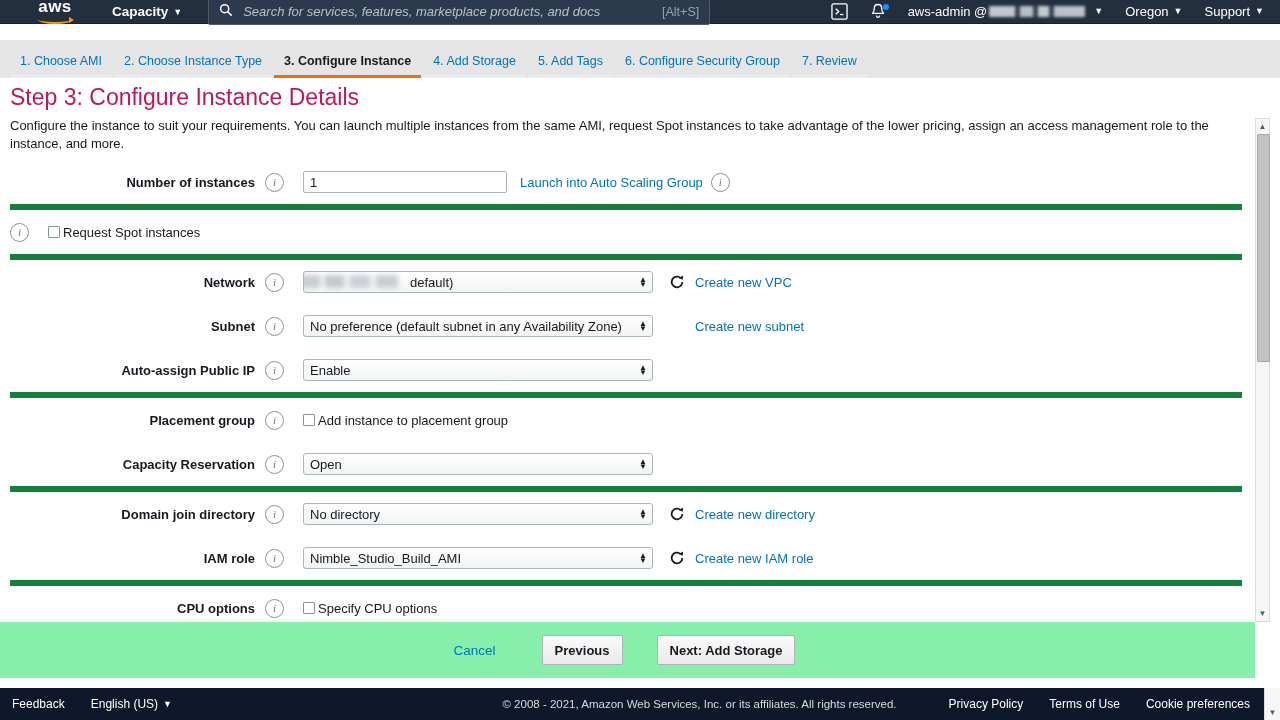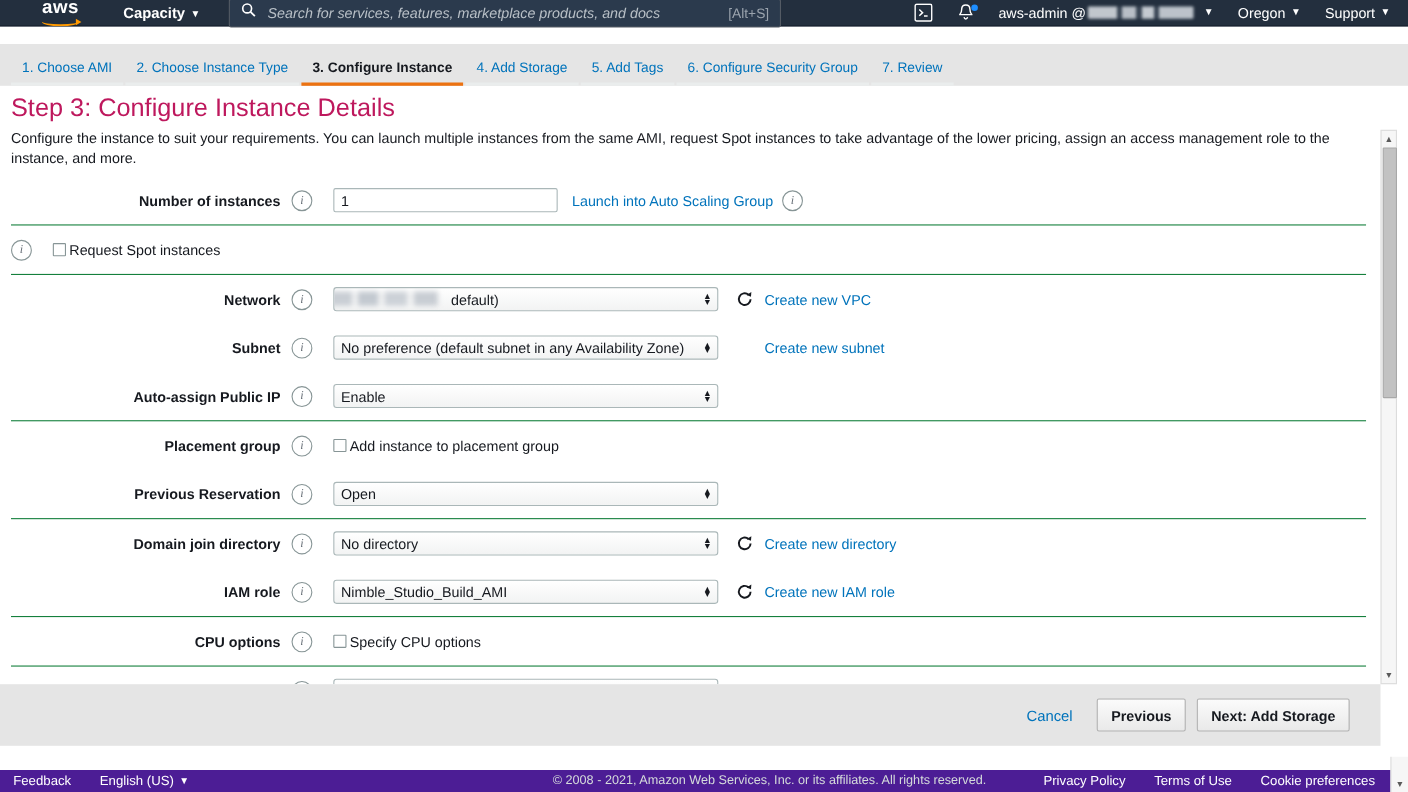--- a/index.html
+++ b/index.html
@@ -110,21 +110,21 @@
     margin: 6px 0 0 0; font-size: 13px; color: #16191f; line-height: 18px;
     width: 1228px;
   }
 
   
   .content {
     position: absolute; top: 160px; left: 10px;
     width: 1232px; height: 462px;
     box-sizing: border-box; overflow: hidden; background: #fff;
   }
-  .rowgroup { border-bottom: 1px solid #15803d; }
+  .rowgroup { border-bottom: 6px solid #15803d; }
   .rowgroup.last { border-bottom: 0; }
   .frow {
     display: flex; align-items: center; min-height: 30px; padding: 7px 0;
   }
   .flabel {
     width: 255px; text-align: right; font-size: 13px; font-weight: bold;
     color: #16191f; padding-right: 10px; box-sizing: border-box;
     white-space: nowrap;
   }
   .info {
@@ -189,43 +189,43 @@
   .vscroll .thumb {
     position: absolute; top: 15px; left: 1px; width: 11px; height: 226px;
     background: #c2c2c2; border: 1px solid #a8a8a8; border-radius: 1px;
     cursor: pointer;
   }
   .vscroll .arw.down { position: absolute; bottom: 0; width: 13px; }
 
   
   .actionbar {
     position: absolute; left: 0; top: 622px; width: 1255px; height: 56px;
-    background: #e5e5e5; display: flex; align-items: center;
-    justify-content: flex-end; box-sizing: border-box; padding-right: 28px;
+    background: #86efac; display: flex; align-items: center;
+    justify-content: center; box-sizing: border-box; padding-right: 28px; gap: 24px;
   }
   .btn {
     font-size: 13px; font-weight: bold; border-radius: 2px;
     padding: 0 12px; height: 28px; cursor: pointer;
     display: flex; align-items: center; margin-left: 10px;
     font-family: "Liberation Sans", sans-serif; white-space: nowrap;
   }
   .btn-link { color: #0073bb; font-weight: normal; font-size: 13.5px; }
   .btn-normal {
     background: linear-gradient(#fbfbfb,#e9e9e9);
     border: 1px solid #b3b3b3; color: #16191f;
   }
   .btn-primary {
     background: linear-gradient(#2f87d8,#1a6bbd);
     border: 1px solid #1558a0; color: #ffffff;
   }
 
   
   .footer {
-    position: absolute; left: 0; bottom: 0; width: 1280px; height: 20px;
-    background: #4c1d95; display: flex; align-items: center;
+    position: absolute; left: 0; bottom: 0; width: 1280px; height: 32px;
+    background: #0f172a; display: flex; align-items: center;
     box-sizing: border-box; padding: 0 12px;
   }
   .footer .fl { color: #ffffff; font-size: 12px; margin-right: 26px; cursor: pointer; }
   .footer .copy {
     margin-left: auto; color: #d5dbdb; font-size: 11.5px; margin-right: 26px;
   }
   .footer .fr { color: #ffffff; font-size: 12px; margin-left: 26px; cursor: pointer; }
   .footer-scrollnub {
     position: absolute; right: 0; bottom: 0; width: 15px; height: 32px;
     background: #f6f6f6; border-left: 1px solid #dcdcdc;
@@ -383,21 +383,21 @@
         <div class="flabel">Placement group</div>
         <div class="info">i</div>
         <div class="fctl">
           <label class="cbwrap">
             <span class="cbox"></span>
             <span class="cblabel">Add instance to placement group</span>
           </label>
         </div>
       </div>
       <div class="frow">
-        <div class="flabel">Previous Reservation</div>
+        <div class="flabel">Capacity Reservation</div>
         <div class="info">i</div>
         <div class="fctl">
           <div class="sel">
             <span class="seltext">Open</span>
             <span class="arrows">
                 <span>▲</span>
                 <span>▼</span>
               </span>
           </div>
         </div>

